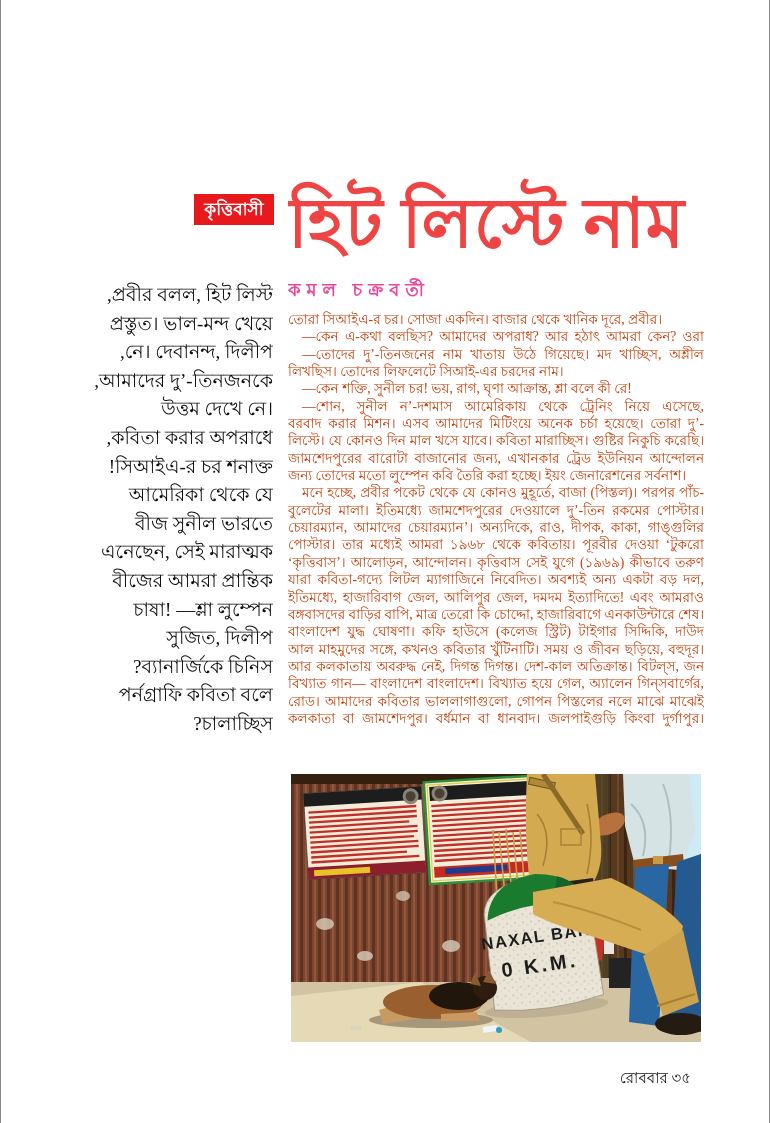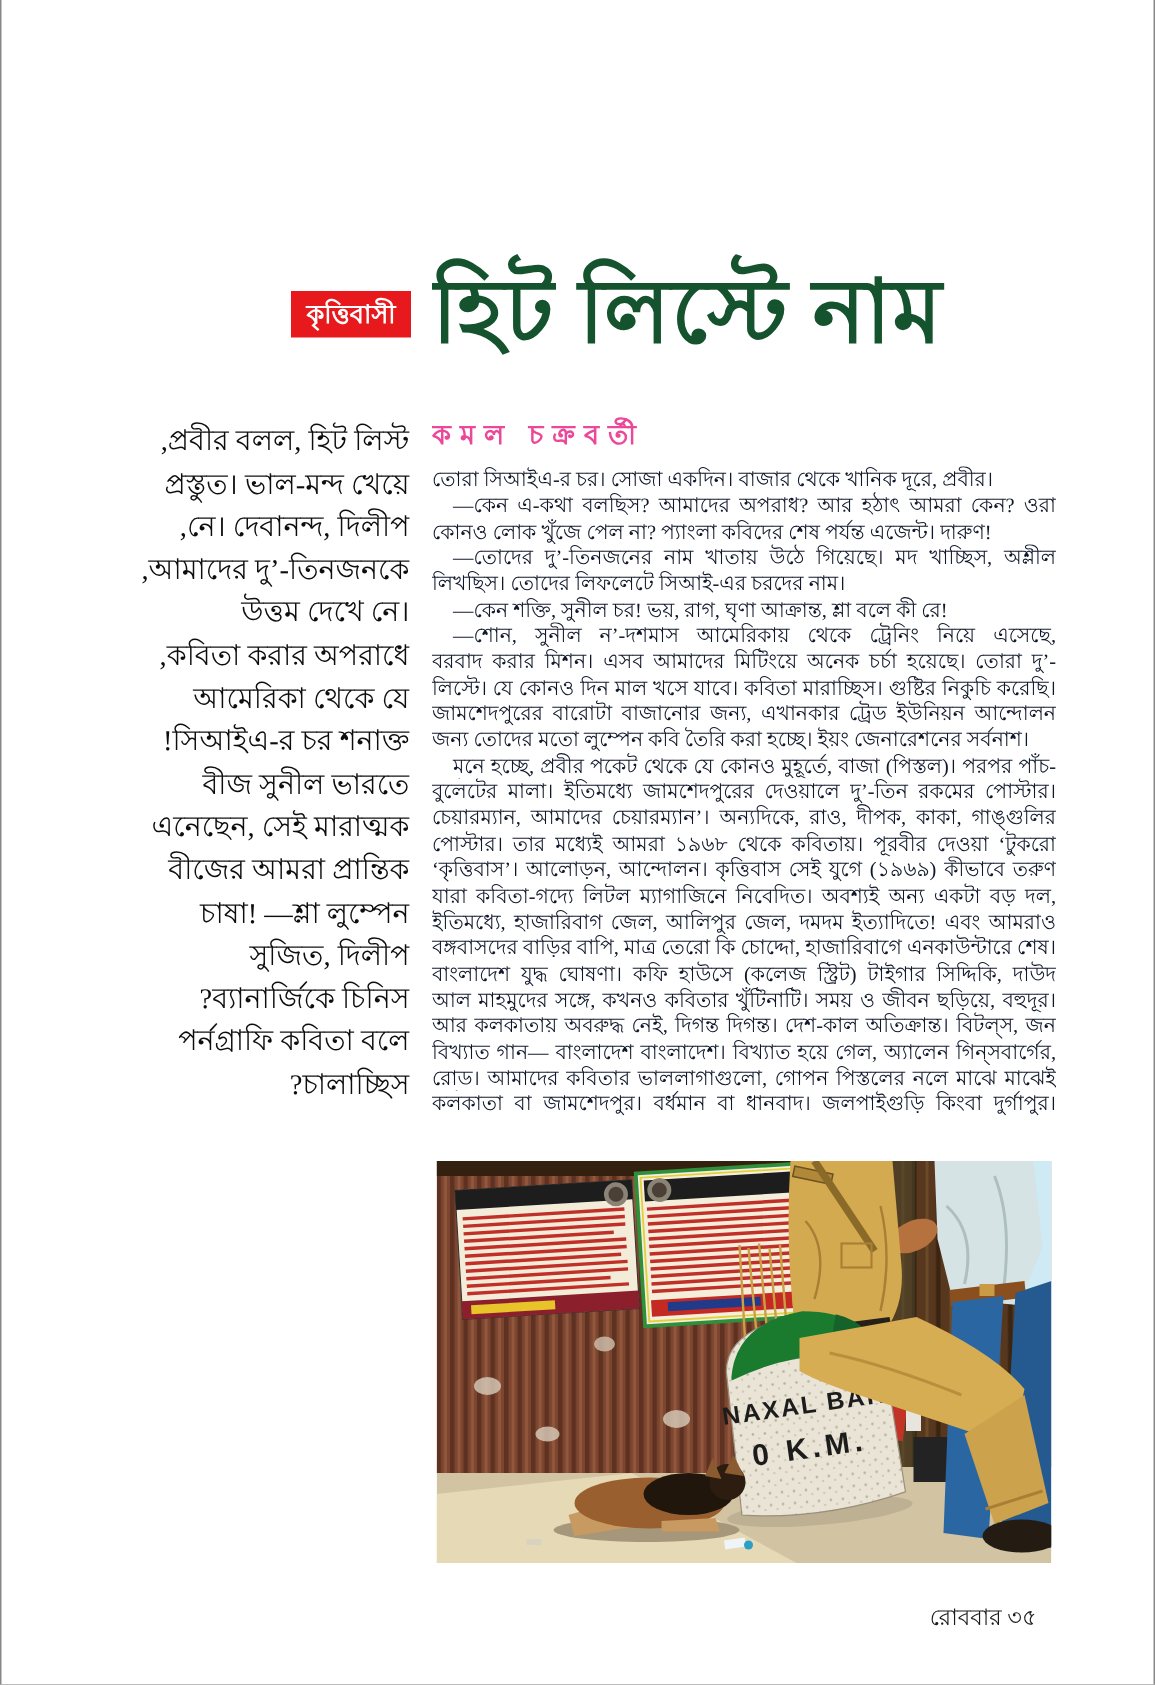--- a/index.html
+++ b/index.html
@@ -8,39 +8,39 @@
     font-family:"Liberation Serif", serif;color:#111;overflow:hidden;margin:0 auto;
   }
   
   .kicker{
     position:absolute;left:193px;top:194px;width:80px;height:31px;
     background:#e8191d;color:#fff;font-family:"Liberation Sans",sans-serif;
     font-size:17px;line-height:31px;text-align:center;font-weight:bold;
   }
   
   .headline{
-    position:absolute;left:287px;top:160px;width:440px;height:100px;
-    font-size:59px;font-weight:bold;color:#14532d;line-height:96px;
+    position:absolute;left:287px;top:176px;width:440px;height:100px;
+    font-size:69px;font-weight:bold;color:#ef4444;line-height:96px;
     letter-spacing:1px;white-space:nowrap;overflow:hidden;
   }
   
   .pullquote{
     position:absolute;left:76px;top:281px;width:196px;
     text-align:right;font-size:19px;color:#0d0d0d;
   }
   .pq-line{height:28.6px;line-height:28.6px;overflow:hidden;white-space:nowrap;direction:rtl;}
   
   .byline{
     position:absolute;left:287px;top:276px;width:410px;height:26px;
     font-size:18px;font-weight:bold;letter-spacing:6px;color:#ec4899;overflow:hidden;
   }
   
   .bodytext{
     position:absolute;left:287px;top:311px;width:416px;
-    font-size:13.6px;color:#0f172a;
+    font-size:13.6px;color:#c2410c;
   }
   .body-line{
     height:17.35px;line-height:17.35px;overflow:hidden;
     text-align:justify;text-align-last:justify;
   }
   .body-line.end{text-align-last:left;}
   .body-line.indent{text-indent:14px;}
   
   .photo{
     position:absolute;left:290px;top:774px;width:410px;height:268px;overflow:hidden;
@@ -61,38 +61,37 @@
 
   <div class="headline">হিট লিস্টে নাম</div>
 
   <div class="pullquote">
     <div class="pq-line">প্রবীর বলল, হিট লিস্ট,</div>
       <div class="pq-line">প্রস্তুত। ভাল-মন্দ খেয়ে</div>
       <div class="pq-line">নে। দেবানন্দ, দিলীপ,</div>
       <div class="pq-line">আমাদের দু’-তিনজনকে,</div>
       <div class="pq-line">উত্তম দেখে নে।</div>
       <div class="pq-line">কবিতা করার অপরাধে,</div>
+      <div class="pq-line">সিআইএ-র চর শনাক্ত!</div>
       <div class="pq-line">আমেরিকা থেকে যে</div>
-      <div class="pq-line">সিআইএ-র চর শনাক্ত!</div>
       <div class="pq-line">বীজ সুনীল ভারতে</div>
       <div class="pq-line">এনেছেন, সেই মারাত্মক</div>
       <div class="pq-line">বীজের আমরা প্রান্তিক</div>
       <div class="pq-line">চাষা! —শ্লা লুম্পেন</div>
       <div class="pq-line">সুজিত, দিলীপ</div>
       <div class="pq-line">ব্যানার্জিকে চিনিস?</div>
       <div class="pq-line">পর্নগ্রাফি কবিতা বলে</div>
       <div class="pq-line">চালাচ্ছিস?</div>
   </div>
 
   <div class="byline">কমল চক্রবর্তী</div>
 
   <div class="bodytext">
     <div class="body-line end">তোরা সিআইএ-র চর। সোজা একদিন। বাজার থেকে খানিক দূরে, প্রবীর।</div>
       <div class="body-line indent">—কেন এ-কথা বলছিস? আমাদের অপরাধ? আর হঠাৎ আমরা কেন? ওরা আর</div>
-      <div class="body-line end">কোনও লোক খুঁজে পেল না? প্যাংলা কবিদের শেষ পর্যন্ত এজেন্ট। দারুণ!</div>
       <div class="body-line indent">—তোদের দু’-তিনজনের নাম খাতায় উঠে গিয়েছে। মদ খাচ্ছিস, অশ্লীল কবিতা</div>
       <div class="body-line end">লিখছিস। তোদের লিফলেটে সিআই-এর চরদের নাম।</div>
       <div class="body-line indent end">—কেন শক্তি, সুনীল চর! ভয়, রাগ, ঘৃণা আক্রান্ত, শ্লা বলে কী রে!</div>
       <div class="body-line indent">—শোন, সুনীল ন’-দশমাস আমেরিকায় থেকে ট্রেনিং নিয়ে এসেছে, যুবসমাজকে</div>
       <div class="body-line">বরবাদ করার মিশন। এসব আমাদের মিটিংয়ে অনেক চর্চা হয়েছে। তোরা দু’-তিনজন হিট</div>
       <div class="body-line">লিস্টে। যে কোনও দিন মাল খসে যাবে। কবিতা মারাচ্ছিস। গুষ্টির নিকুচি করেছি।</div>
       <div class="body-line">জামশেদপুরের বারোটা বাজানোর জন্য, এখানকার ট্রেড ইউনিয়ন আন্দোলন ধ্বংস করার</div>
       <div class="body-line end">জন্য তোদের মতো লুম্পেন কবি তৈরি করা হচ্ছে। ইয়ং জেনারেশনের সর্বনাশ।</div>
       <div class="body-line indent">মনে হচ্ছে, প্রবীর পকেট থেকে যে কোনও মুহূর্তে, বাজা (পিস্তল)। পরপর পাঁচ-ছ’টি</div>
       <div class="body-line">বুলেটের মালা। ইতিমধ্যে জামশেদপুরের দেওয়ালে দু’-তিন রকমের পোস্টার। ‘চিনের</div>

